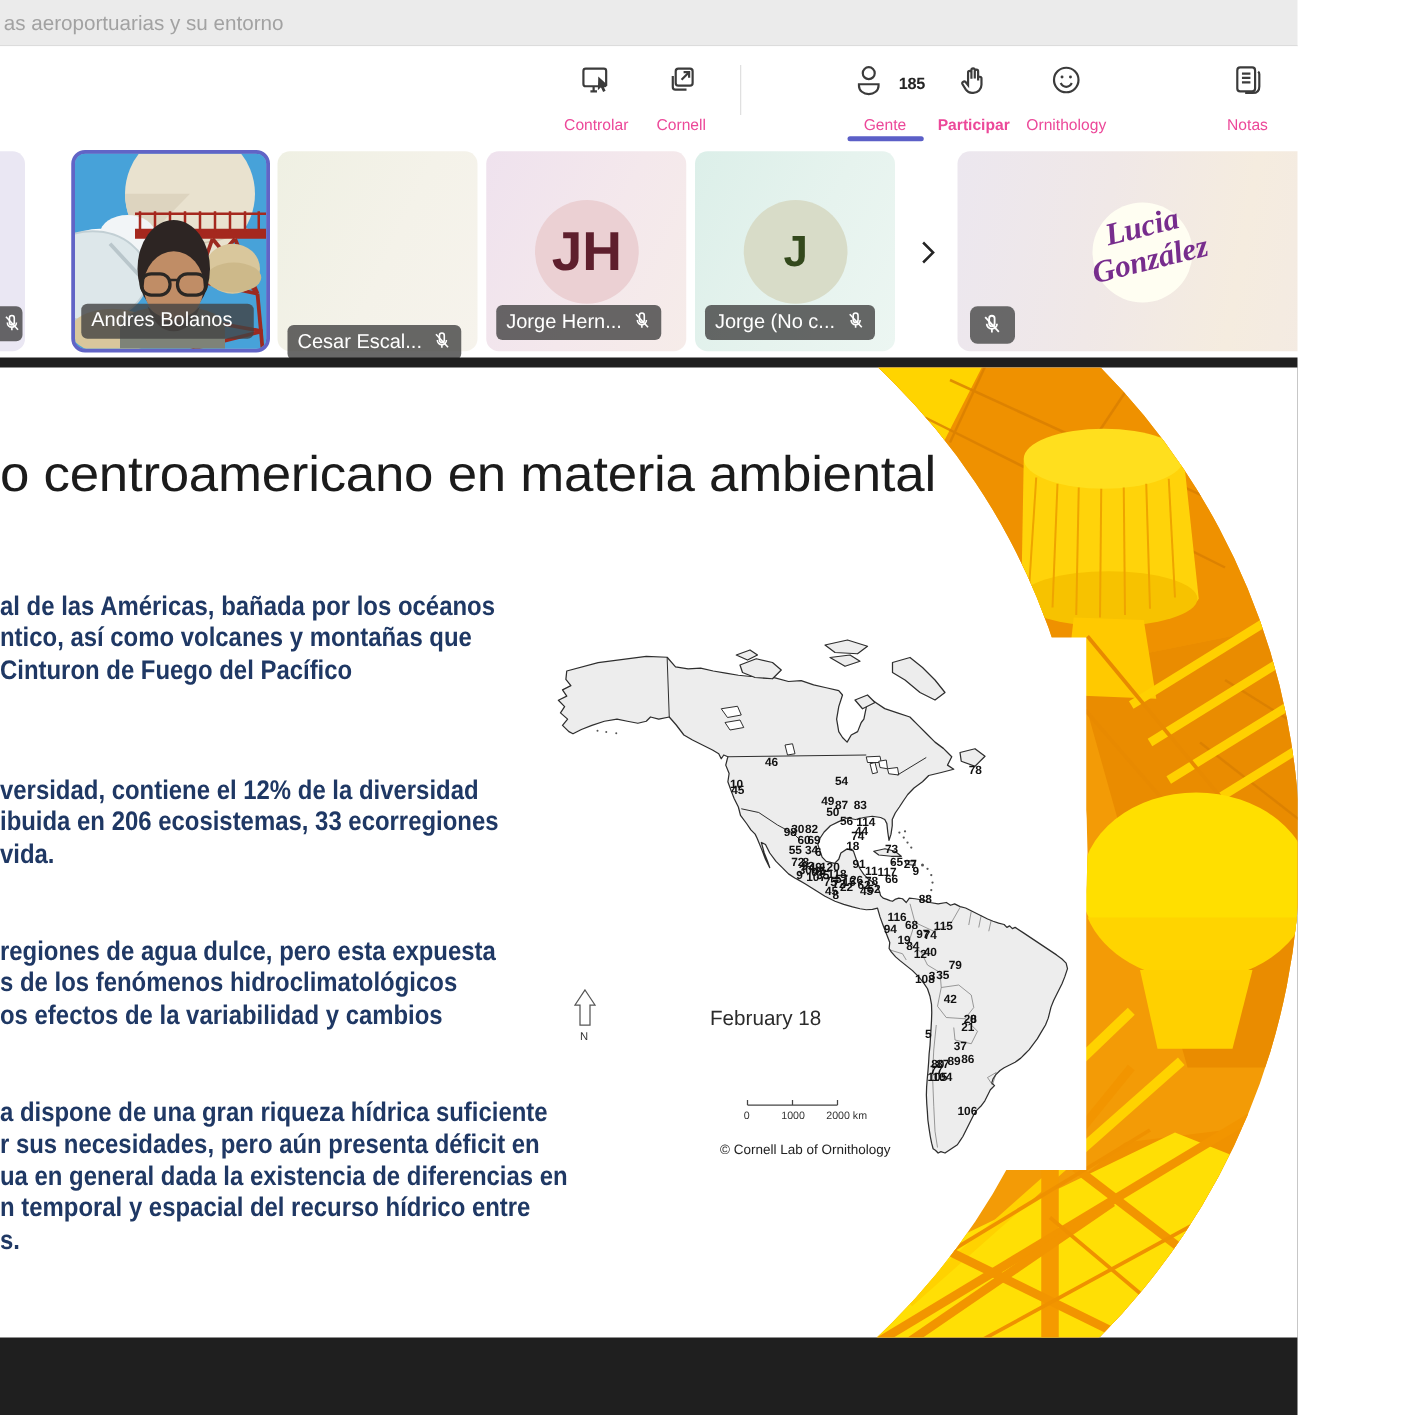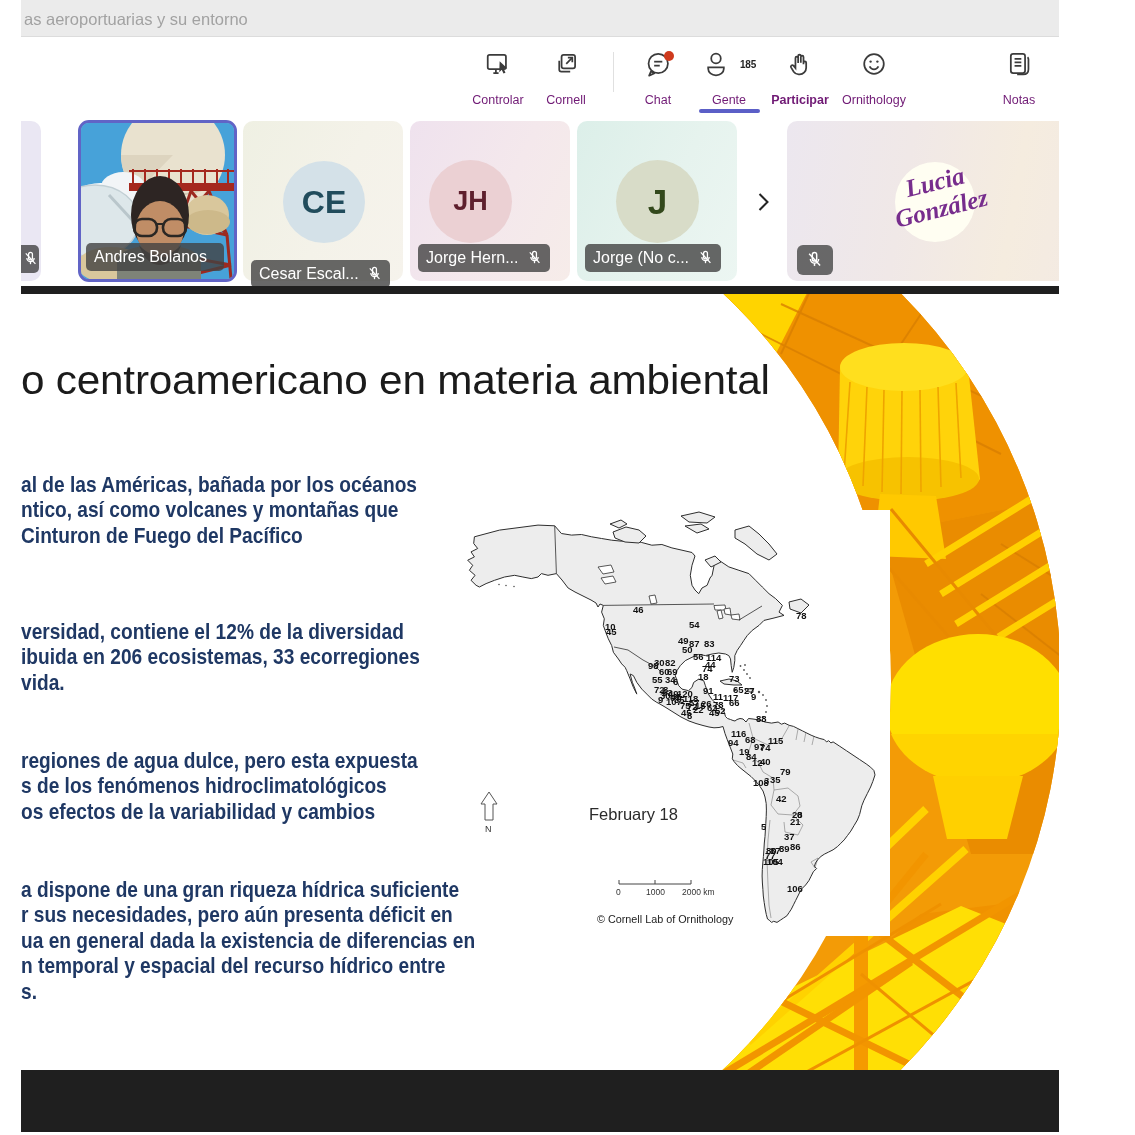--- a/index.html
+++ b/index.html
@@ -1,26 +1,26 @@
 <!DOCTYPE html>
 <html><head>
 <meta charset="utf-8">
 <style>
   * { margin:0; padding:0; box-sizing:border-box; }
   html,body { width:1135px; height:1135px; background:#fff; font-family:"Liberation Sans", sans-serif; overflow:hidden; }
-  #root { position:relative; width:1038px; height:1135px; overflow:hidden;margin-left:21px; }
+  #root { position:relative; width:1038px; height:1135px; overflow:hidden; }
   .abs { position:absolute; }
   
   #titlebar { left:0; top:0; width:1135px; height:37px; background:#ebebeb; border-bottom:1px solid #dcdcdc; }
   #titlebar span { position:absolute; left:3px; top:10px; font-size:16.5px; color:#a2a2a2; }
   
   #toolbar { left:0; top:37px; width:1135px; height:80px; background:#fff; }
   .tbtn { position:absolute; top:13px; width:90px; height:64px; text-align:center; }
   .tbtn svg { display:block; margin:0 auto; }
-  .tlabel { position:absolute; top:43px; left:0; width:100%; text-align:center; font-size:12.5px; color:#701a75; }
+  .tlabel { position:absolute; top:43px; left:0; width:100%; text-align:center; font-size:12.5px; color:#ec4899; }
   .vdiv { position:absolute; width:1px; background:#e0e0e0; }
   
   .tile { position:absolute; top:121px; height:160px; border-radius:10px; overflow:hidden; }
   .avcirc { position:absolute; border-radius:50%; display:flex; align-items:center; justify-content:center; font-weight:600; }
   .nlabel { position:absolute; height:28px; background:rgba(66,66,66,0.8); border-radius:5px; color:#fff; font-size:16px; line-height:28px; padding:0 8px; white-space:nowrap; }
   
   #stage { left:0; top:286px; width:1122px; height:846px; background:#1f1f1f; }
   #slide { left:0; top:294px; width:1058px; height:776px; background:#fff; overflow:hidden; }
   #rightstrip { left:1122px; top:117px; width:13px; height:1018px; background:#f3f3f3; }
   #slidetitle { position:absolute; left:0; top:64px; font-size:40px; color:#1b1b1b; white-space:nowrap; transform:scaleX(1.057); transform-origin:0 0; letter-spacing:-0.2px; }
@@ -48,37 +48,27 @@
       <svg width="28" height="28" viewBox="0 0 24 24" fill="none" stroke="#3b3b3b" stroke-width="1.5">
         <path d="M6.2 9.2 v7.6 a1.8 1.8 0 0 0 1.8 1.8 h7.6"></path>
         <rect x="8.2" y="4.2" width="11.6" height="11.6" rx="1.8"></rect>
         <path d="M12.2 11.8 L17 7"></path>
           <path d="M13.6 6.6 h3.8 v3.8"></path>
       </svg>
       <div class="tlabel">Cornell</div>
     </div>
     <div class="vdiv" style="left:592px;top:15px;height:40px;"></div>
 
-    <div class="tbtn" style="left:592px;">
-      <svg width="28" height="28" viewBox="0 0 24 24" fill="none" stroke="#3b3b3b" stroke-width="1.5">
-        <circle cx="12.2" cy="11.6" r="8.3"></circle>
-        <path d="M6 18.4 L4.4 22 L9 19.9 Z" fill="#fff" stroke="#3b3b3b" stroke-linejoin="round"></path>
-        <line x1="8.7" y1="10" x2="15.7" y2="10"></line>
-          <line x1="8.7" y1="13.4" x2="13.5" y2="13.4"></line>
-      </svg>
-      <div class="tlabel">Chat</div>
-      <div style="position:absolute;left:51px;top:1px;width:10px;height:10px;border-radius:50%;background:#cf3a1d;"></div>
-    </div>
 
     <div class="tbtn" style="left:650px;width:116px;">
       <svg width="28" height="28" viewBox="0 0 24 24" fill="none" stroke="#3b3b3b" stroke-width="1.5" style="margin:0 0 0 31px;">
         <circle cx="12" cy="7.3" r="4.1"></circle>
         <path d="M5.3 14.9 h13.4 v1.2 a6.7 5.6 0 0 1 -13.4 0 Z"></path>
       </svg>
-      <div style="position:absolute;left:69px;top:9px;font-size:10px;font-weight:bold;color:#242424;letter-spacing:-0.2px;">185</div>
+      <div style="position:absolute;left:69px;top:9px;font-size:13px;font-weight:bold;color:#242424;letter-spacing:-0.2px;">185</div>
       <div class="tlabel">Gente</div>
       <div style="position:absolute;left:28px;top:59px;width:61px;height:3.5px;border-radius:2px;background:#5b5fc7;"></div>
     </div>
 
     <div class="tbtn" style="left:734px;font-weight:bold;">
       <svg width="28" height="28" viewBox="0 0 24 24" fill="none" stroke="#3b3b3b" stroke-width="1.5">
         <path d="M8.1 12.6 V6.9 a1.15 1.15 0 0 1 2.3 0 M10.4 11.2 V5.2 a1.15 1.15 0 0 1 2.3 0 M12.7 11 V6 a1.15 1.15 0 0 1 2.3 0 v6.3 M15 12.3 v-1.4 a1.15 1.15 0 0 1 2.3 0 v4.3 a5.6 5.6 0 0 1 -5.6 5.6 h-0.9 a5.1 5.1 0 0 1 -4.2 -2.2 L4.3 14.9 a1.3 1.3 0 0 1 2.1 -1.5 l1.7 2.1 V12.6"></path>
       </svg>
       <div class="tlabel">Participar</div>
     </div>
@@ -170,30 +160,29 @@
       <path d="M58 122 c5 14 12 20 21 20 s16 -6 21 -20 c-6 7 -13 10 -21 10 s-15 -3 -21 -10 Z" fill="#42332c"></path>
       <rect x="53" y="96" width="23" height="17" rx="8" fill="none" stroke="#2a2724" stroke-width="2.6"></rect>
       <rect x="82" y="96" width="23" height="17" rx="8" fill="none" stroke="#2a2724" stroke-width="2.6"></rect>
       <line x1="76" y1="101" x2="82" y2="101" stroke="#2a2724" stroke-width="2"></line>
       <path d="M68 129 c4 3 18 3 22 0 l-2 5 h-18 Z" fill="#8c5f46"></path>
     </svg>
   </div>
   <div class="nlabel" style="left:65px;top:243px;">Andres Bolanos&nbsp;&nbsp;</div>
 
   <div class="tile" style="left:222px;width:160px;background:linear-gradient(115deg,#eff0e3 0%,#f4f2e9 55%,#f6f3ec 100%);"></div>
-  <div class="avcirc" style="left:262px;top:161px;width:82px;height:82px;background:#d4e1e8;color:#214c5c;font-size:32px;">CE</div>
   <div class="nlabel" style="left:230px;top:260px;">Cesar Escal...&nbsp;&nbsp;<svg width="15" height="15" viewBox="0 0 14 14" fill="none" stroke="#fff" stroke-width="1.2" style="vertical-align:-2px;">
         <rect x="5.2" y="1.3" width="3.6" height="7" rx="1.8"></rect>
         <path d="M3.6 6.6 a3.4 3.4 0 0 0 6.8 0"></path>
         <line x1="7" y1="10" x2="7" y2="12.3"></line>
         <line x1="2.6" y1="2.2" x2="11.6" y2="12"></line>
       </svg></div>
 
   <div class="tile" style="left:389px;width:160px;background:linear-gradient(115deg,#efe2ee 0%,#f4e8ec 55%,#f6ece9 100%);"></div>
-  <div class="avcirc" style="left:408px;top:160px;width:83px;height:83px;background:#ebd0d3;color:#5e1f2d;font-size:27px;">JH</div>
+  <div class="avcirc" style="left:428px;top:160px;width:83px;height:83px;background:#ebd0d3;color:#5e1f2d;font-size:44px;">JH</div>
   <div class="nlabel" style="left:397px;top:244px;">Jorge Hern...&nbsp;&nbsp;<svg width="15" height="15" viewBox="0 0 14 14" fill="none" stroke="#fff" stroke-width="1.2" style="vertical-align:-2px;">
         <rect x="5.2" y="1.3" width="3.6" height="7" rx="1.8"></rect>
         <path d="M3.6 6.6 a3.4 3.4 0 0 0 6.8 0"></path>
         <line x1="7" y1="10" x2="7" y2="12.3"></line>
         <line x1="2.6" y1="2.2" x2="11.6" y2="12"></line>
       </svg></div>
 
   <div class="tile" style="left:556px;width:160px;background:linear-gradient(115deg,#dcefe9 0%,#e6f3ee 55%,#ecf6f2 100%);"></div>
   <div class="avcirc" style="left:595px;top:160px;width:83px;height:83px;background:#d8dcc8;color:#33491c;font-size:35px;">J</div>
   <div class="nlabel" style="left:564px;top:244px;text-align:right;">Jorge (No c...&nbsp;&nbsp;<svg width="15" height="15" viewBox="0 0 14 14" fill="none" stroke="#fff" stroke-width="1.2" style="vertical-align:-2px;">

